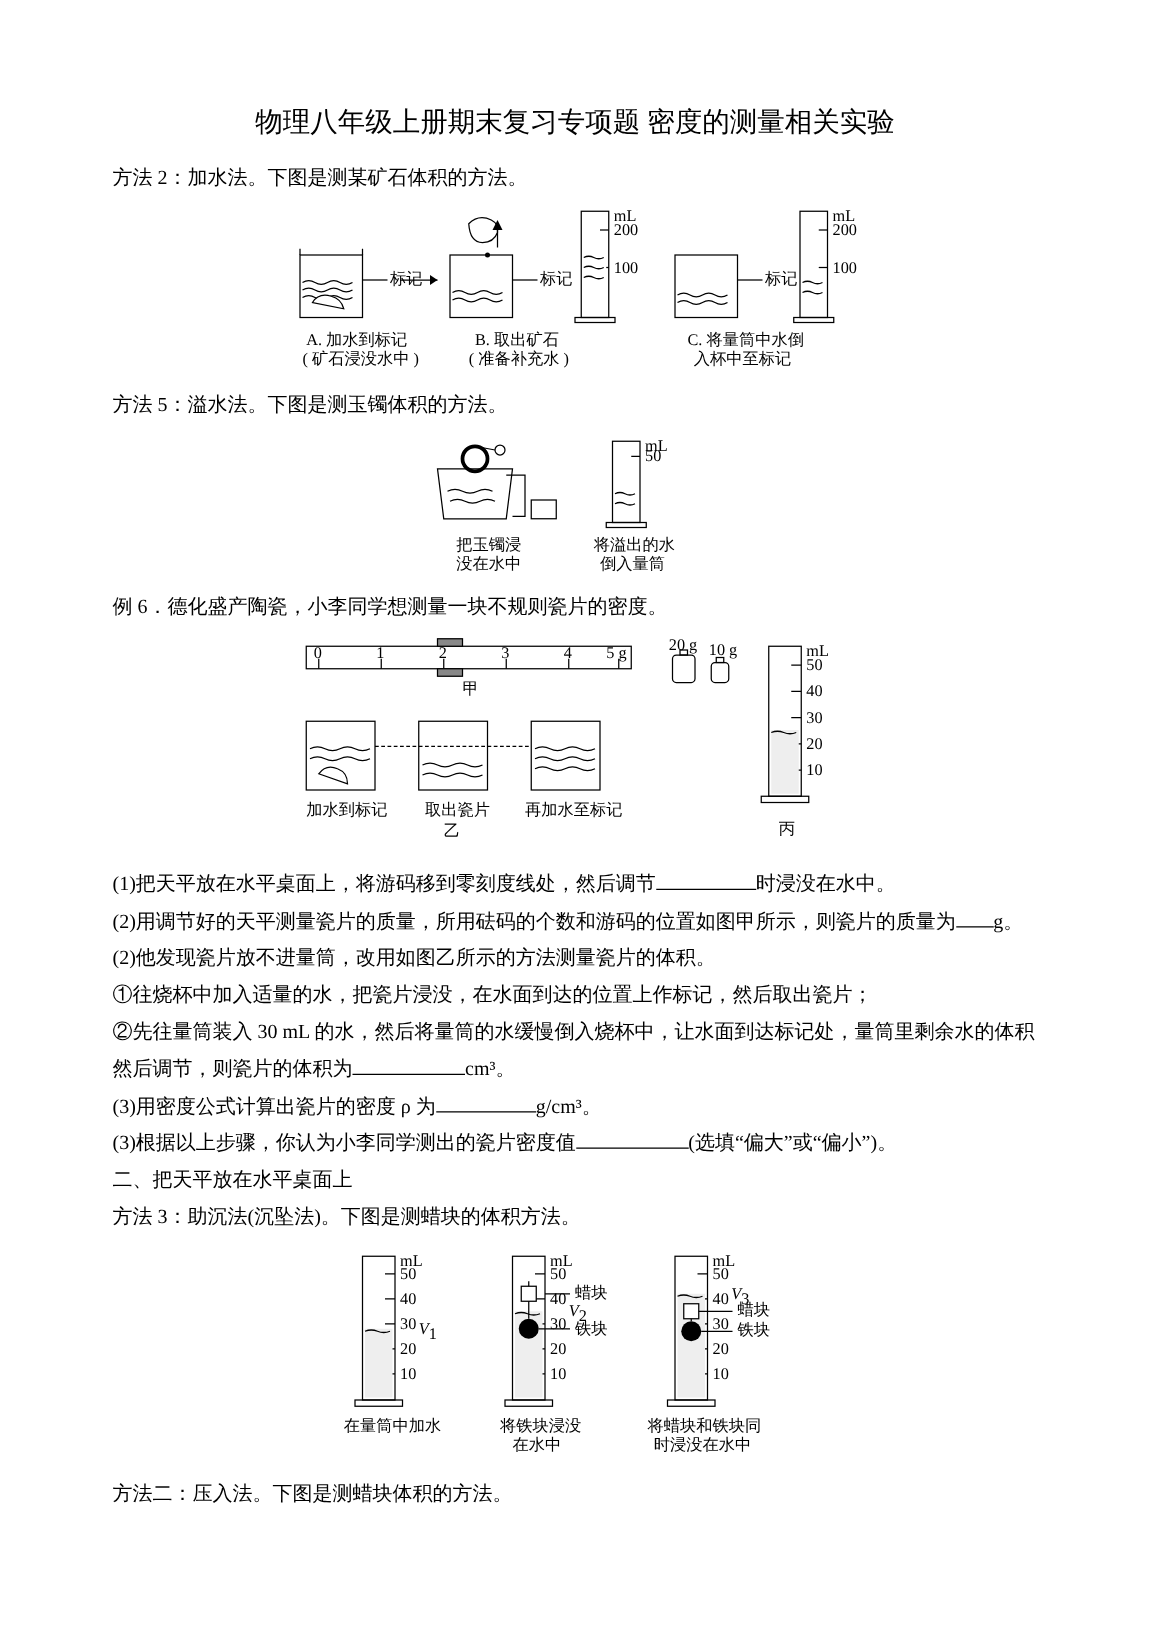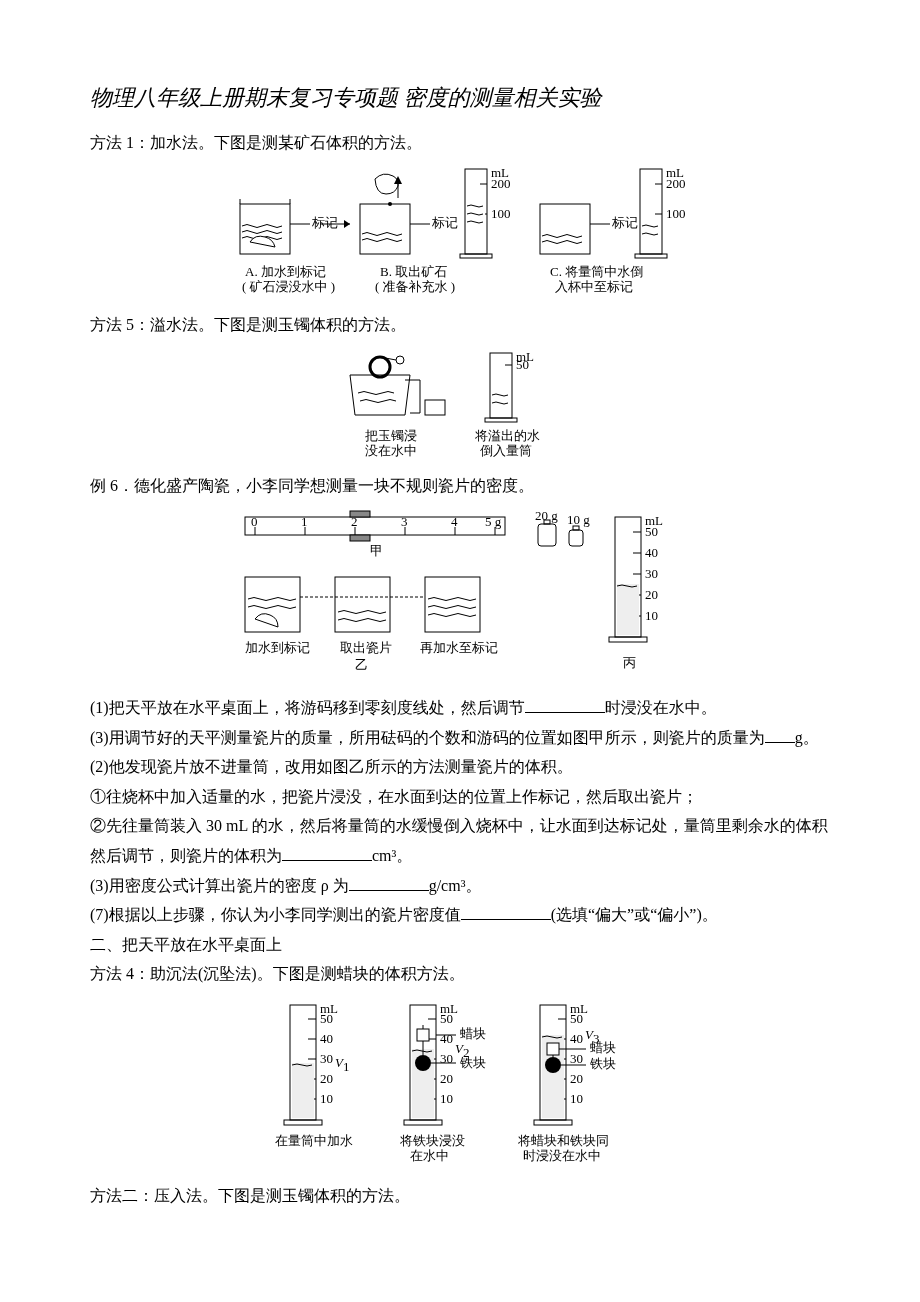--- a/index.html
+++ b/index.html
@@ -7,25 +7,24 @@
     font-size: 16px;
     line-height: 1.6;
     margin: 0;
     padding: 80px 90px;
     background: #fff;
     color: #000;
     width: 920px;
     box-sizing: border-box;
   }
   .title {
-    text-align: left;
+    text-align: center;
     font-size: 22px;
     font-weight: normal;
     margin-bottom: 15px;
-    font-style: italic;
   }
   .para {
     margin: 4px 0;
     text-align: justify;
   }
   .figure {
     text-align: center;
     margin: 8px 0;
   }
   .blank {
@@ -39,21 +38,21 @@
   .blank.med { min-width: 80px; }
   .blank.long { min-width: 90px; }
   svg { vertical-align: middle; }
   .cap { font-size: 13px; font-family: "SimSun", serif; }
 </style>
 </head>
 <body>
 
 <div class="title">物理八年级上册期末复习专项题 密度的测量相关实验</div>
 
-<div class="para">方法 1：加水法。下图是测某矿石体积的方法。</div>
+<div class="para">方法 2：加水法。下图是测某矿石体积的方法。</div>
 
 <div class="figure">
 <svg width="480" height="140" viewBox="0 0 480 140">
 
   <g transform="translate(20,30)">
     <rect x="0" y="10" width="50" height="50" fill="none" stroke="#000"></rect>
     <line x1="0" y1="5" x2="0" y2="10" stroke="#000"></line>
     <line x1="50" y1="5" x2="50" y2="10" stroke="#000"></line>
     <rect x="2" y="30" width="46" height="28" fill="#fff" stroke="none"></rect>
     <path d="M2 32 q5 -3 10 0 t10 0 t10 0 t10 0" fill="none" stroke="#000"></path>
@@ -233,40 +232,40 @@
   </g>
   <text x="408" y="160" class="cap">丙</text>
 </svg>
 </div>
 
 <div class="para">
   <span>(1)把天平放在水平桌面上，将游码移到零刻度线处，然后调节</span><span class="blank med"></span><span>时浸没在水中。</span>
 </div>
 
 <div class="para">
-  <span>(3)用调节好的天平测量瓷片的质量，所用砝码的个数和游码的位置如图甲所示，则瓷片的质量为</span><span class="blank short" style="min-width:30px"></span><span>g。</span>
+  <span>(2)用调节好的天平测量瓷片的质量，所用砝码的个数和游码的位置如图甲所示，则瓷片的质量为</span><span class="blank short" style="min-width:30px"></span><span>g。</span>
 </div>
 
 <div class="para">(2)他发现瓷片放不进量筒，改用如图乙所示的方法测量瓷片的体积。</div>
 <div class="para">①往烧杯中加入适量的水，把瓷片浸没，在水面到达的位置上作标记，然后取出瓷片；</div>
 <div class="para">②先往量筒装入 30 mL 的水，然后将量筒的水缓慢倒入烧杯中，让水面到达标记处，量筒里剩余水的体积</div>
 <div class="para">
   <span>然后调节，则瓷片的体积为</span><span class="blank long"></span><span>cm³。</span>
 </div>
 
 <div class="para">
   <span>(3)用密度公式计算出瓷片的密度 ρ 为</span><span class="blank med"></span><span>g/cm³。</span>
 </div>
 
 <div class="para">
-  <span>(7)根据以上步骤，你认为小李同学测出的瓷片密度值</span><span class="blank long"></span><span>(选填“偏大”或“偏小”)。</span>
+  <span>(3)根据以上步骤，你认为小李同学测出的瓷片密度值</span><span class="blank long"></span><span>(选填“偏大”或“偏小”)。</span>
 </div>
 
 <div class="para">二、把天平放在水平桌面上</div>
-<div class="para">方法 4：助沉法(沉坠法)。下图是测蜡块的体积方法。</div>
+<div class="para">方法 3：助沉法(沉坠法)。下图是测蜡块的体积方法。</div>
 
 <div class="figure">
 <svg width="400" height="180" viewBox="0 0 400 180">
 
   <g transform="translate(30,10)">
     <rect x="0" y="0" width="26" height="115" fill="none" stroke="#000"></rect>
     <text x="30" y="8" class="cap">mL</text>
     <line x1="18" y1="14" x2="26" y2="14" stroke="#000"></line>
         <text x="30" y="18" class="cap">50</text>
     <line x1="18" y1="34" x2="26" y2="34" stroke="#000"></line>
@@ -339,13 +338,13 @@
         <text x="50" y="63" class="cap">铁块</text>
   </g>
   <text x="15" y="150" class="cap">在量筒中加水</text>
   <text x="140" y="150" class="cap">将铁块浸没</text>
   <text x="150" y="165" class="cap">在水中</text>
   <text x="258" y="150" class="cap">将蜡块和铁块同</text>
   <text x="263" y="165" class="cap">时浸没在水中</text>
 </svg>
 </div>
 
-<div class="para">方法二：压入法。下图是测玉镯体积的方法。</div>
+<div class="para">方法二：压入法。下图是测蜡块体积的方法。</div>
 
 </body></html>

